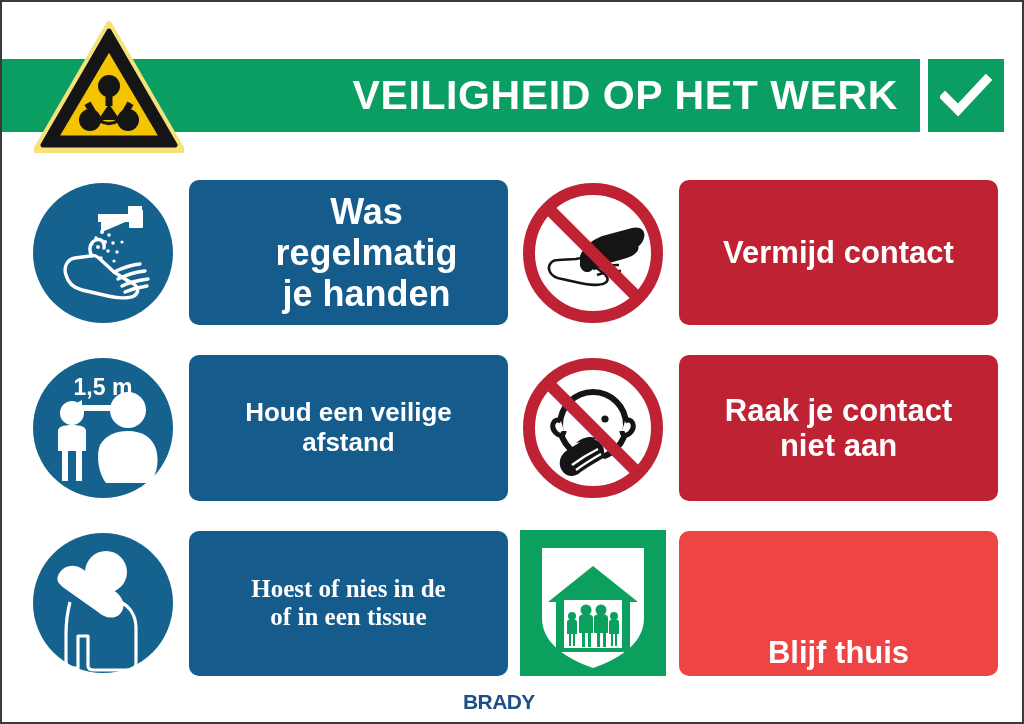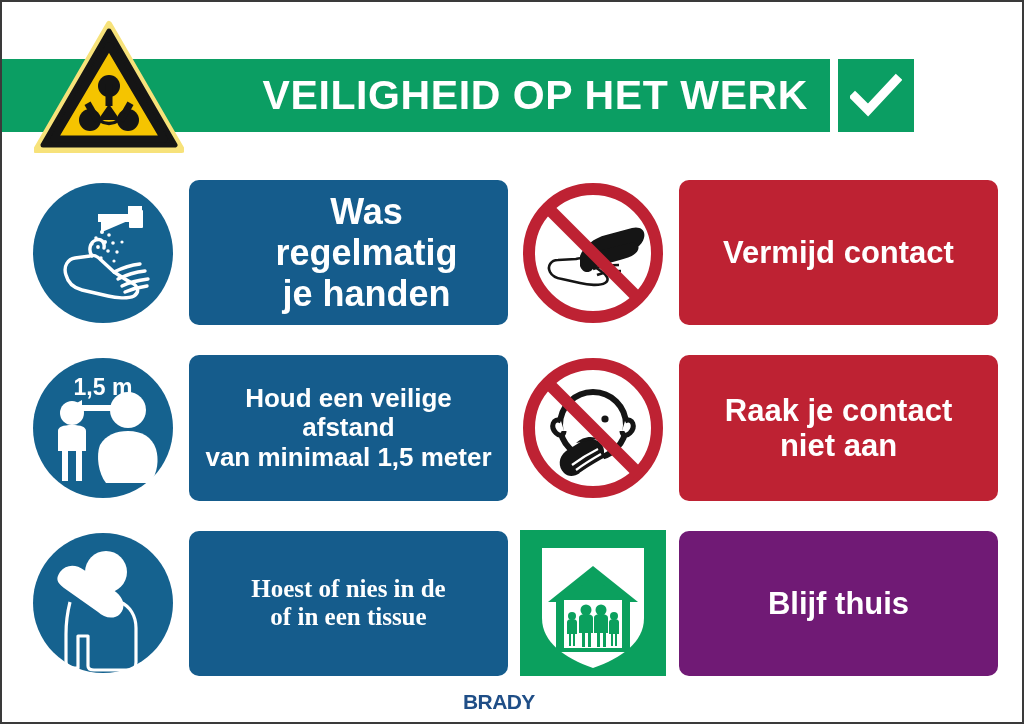--- a/index.html
+++ b/index.html
@@ -19,21 +19,21 @@
     height: 724px;
     background: #ffffff;
     border: 2px solid #3a3a3a;
   }
 
   
   #header-band {
     position: absolute;
     left: 0;
     top: 57px;
-    width: 912px;
+    width: 1002px;
     height: 73px;
     display: flex;
     align-items: stretch;
   }
   #header-title-bar {
     flex: 1 1 auto;
     background: #0B9E63;
     display: flex;
     align-items: center;
     justify-content: flex-end;
@@ -111,21 +111,21 @@
     text-align: center;
     padding: 6px 14px;
   }
   .textpanel .lines {
     color: #ffffff;
     font-weight: bold;
     line-height: 1.14;
   }
   .textpanel.blue { background: #155C8C; }
   .textpanel.red  { background: #BE2233; }
-  .textpanel.green{ background: #701a75; }
+  .textpanel.green{ background: #ef4444; align-items: flex-end; }
 
   .t-xl  { font-size: 36px; margin-left: 36px; }
   .t-lg  { font-size: 31px; }
   .t-md  { font-size: 26px; }
   .t-sm  { font-size: 25px; font-family: Liberation Serif, serif; }
 
   
   #brady-logo {
     position: absolute;
     left: 1px;
@@ -282,21 +282,20 @@
           <g fill="#ffffff">
             <circle cx="98" cy="55" r="18"></circle>
             <path d="M70 90 C76 80 86 76 98 76 C112 76 122 82 126 94
                      C129 104 128 118 120 128 L76 128 C68 118 66 100 70 90 Z"></path>
           </g>
         </svg>
       </div>
       <div class="textpanel blue">
         <div class="lines t-md">
           <div>Houd een veilige afstand</div>
-          <div>van minimaal 1,5 meter</div>
         </div>
       </div>
     </div>
 
     <div class="cell">
       <div class="pictogram">
         <svg viewBox="0 0 146 146" aria-hidden="true">
           <circle cx="73" cy="73" r="64" fill="#ffffff"></circle>
 
           <g fill="#ffffff" stroke="#151515" stroke-width="6">

